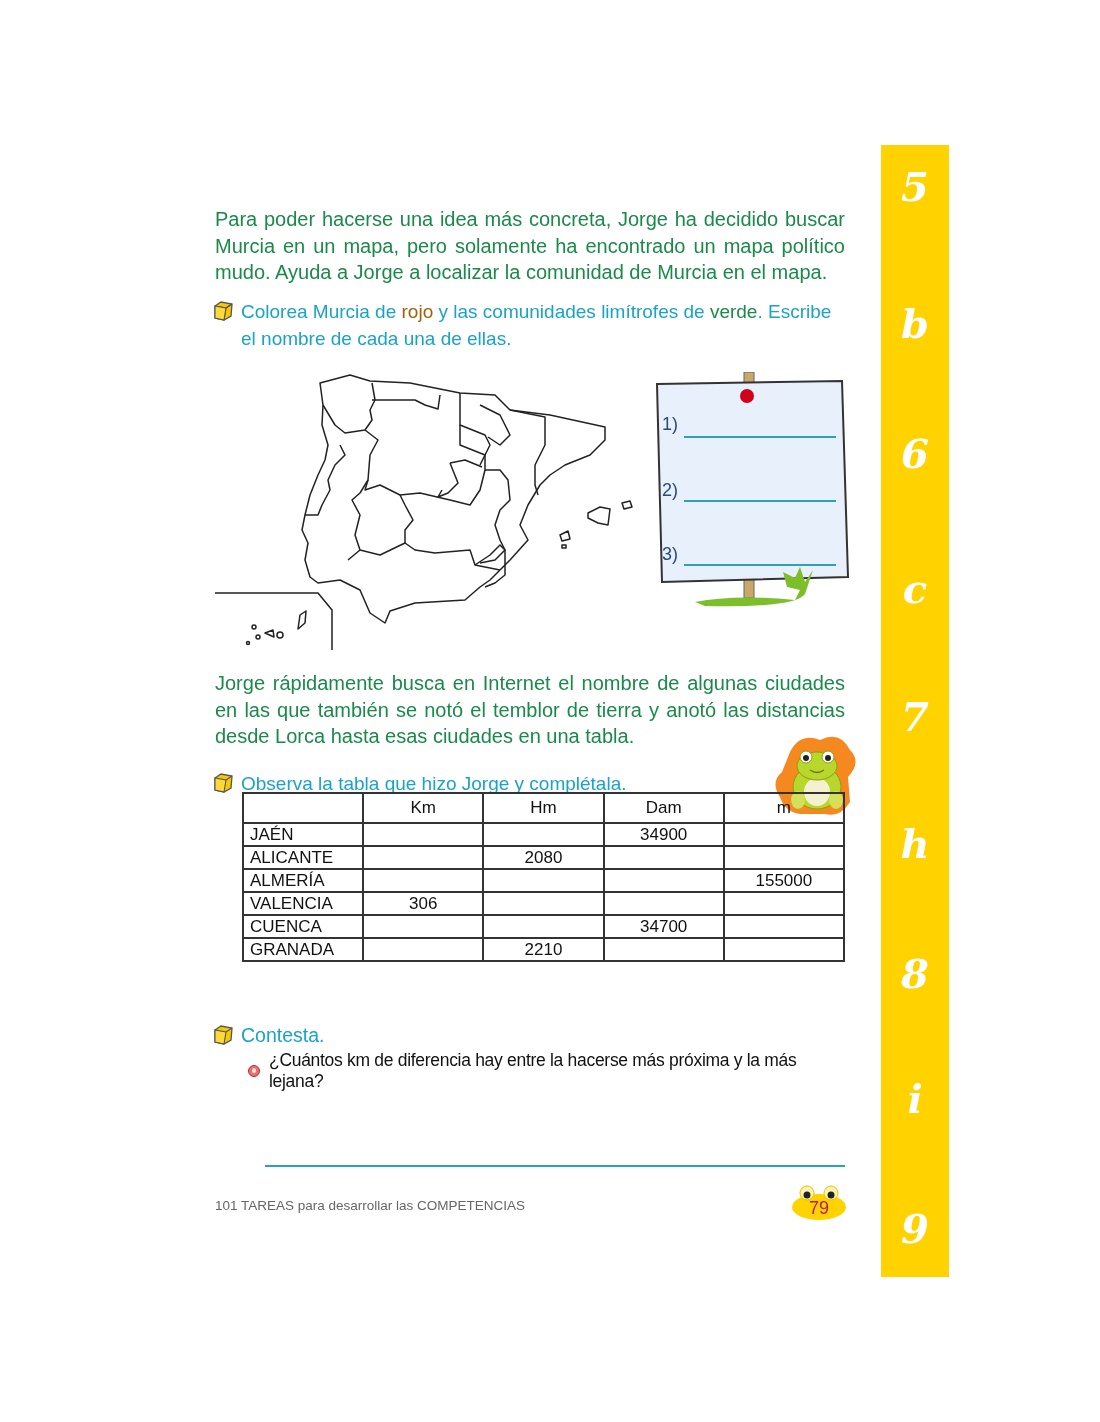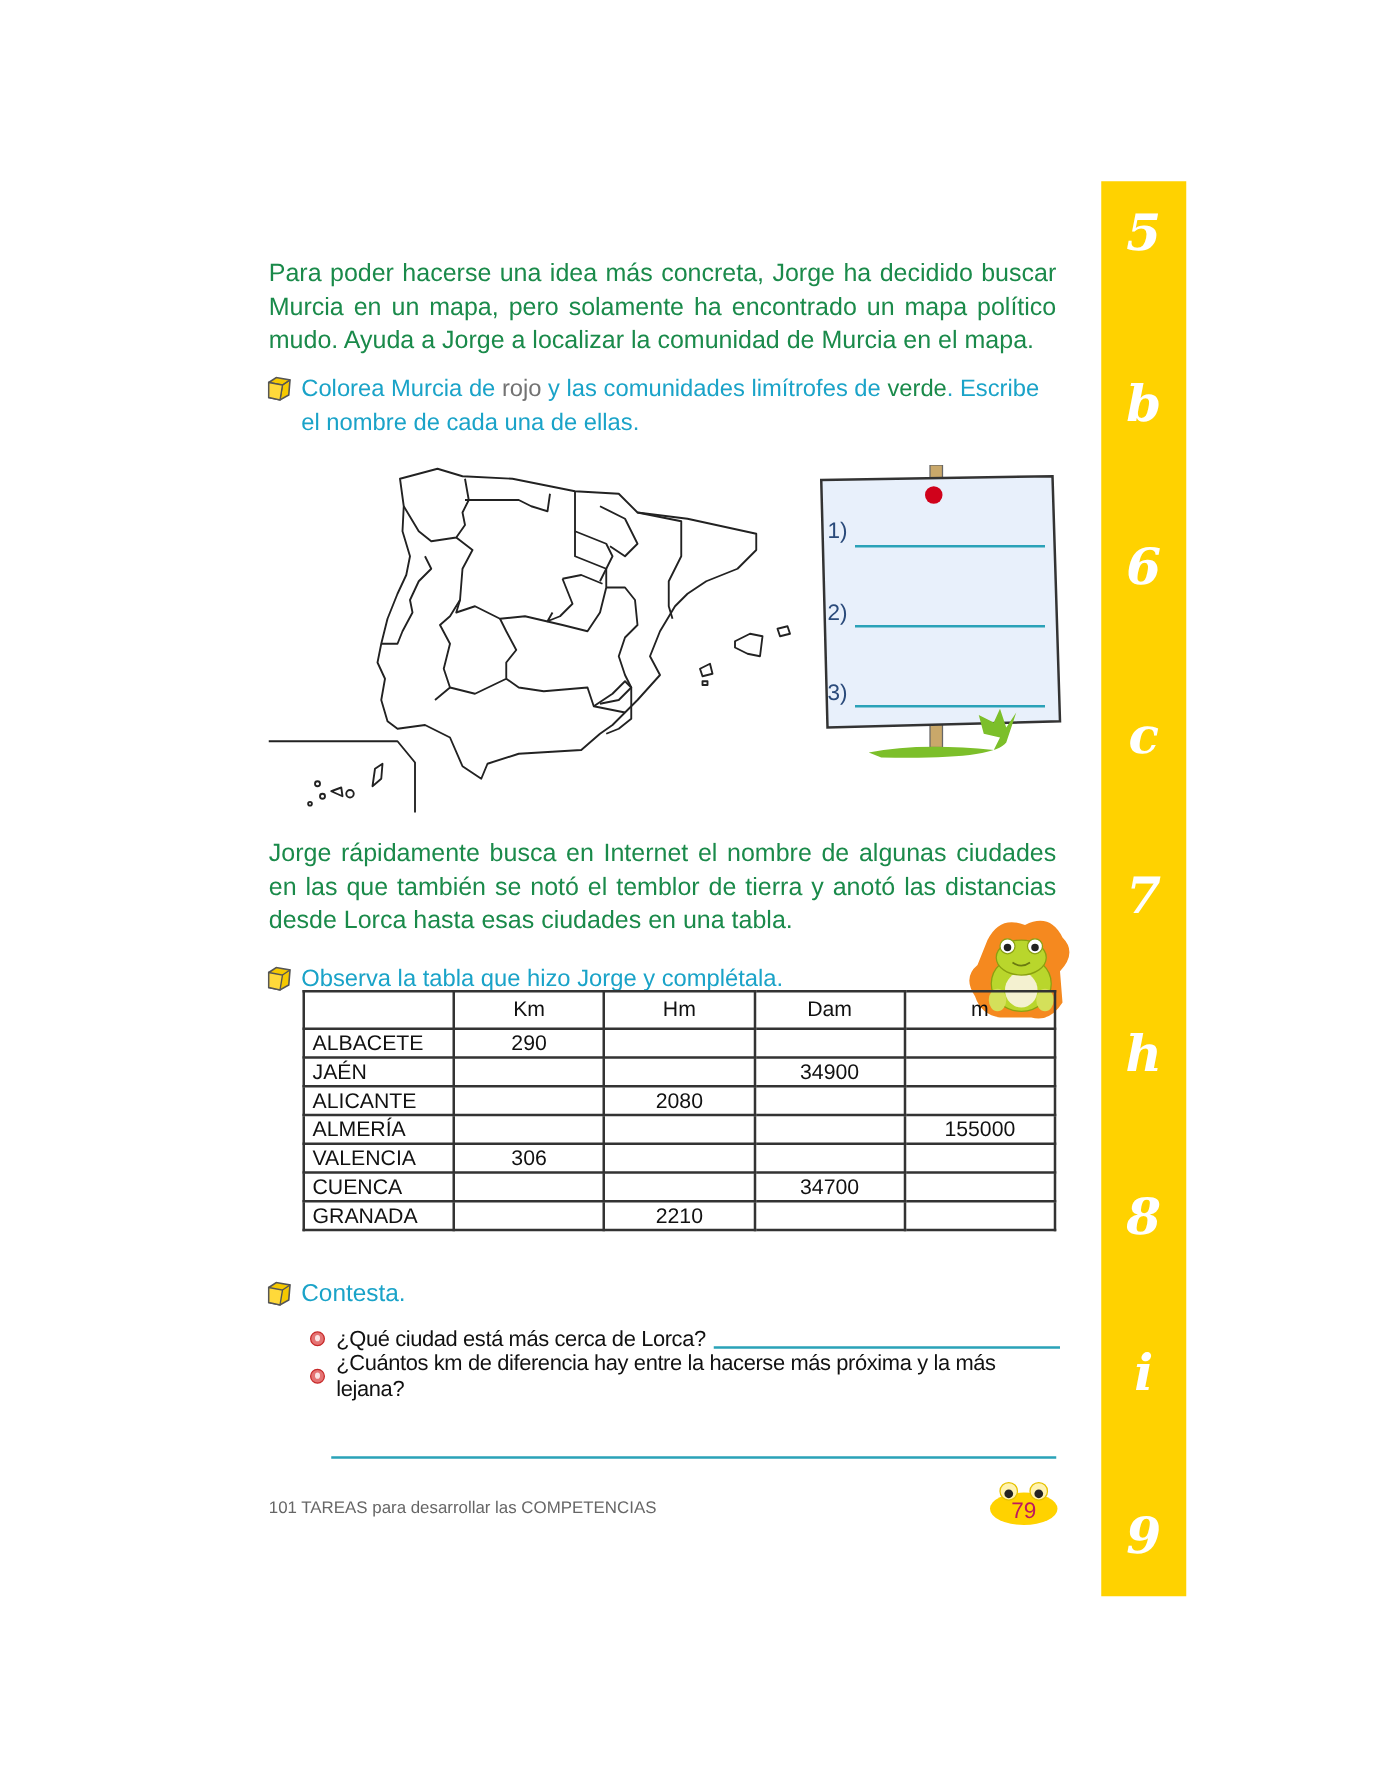--- a/index.html
+++ b/index.html
@@ -10,21 +10,21 @@
 
   .intro {
     position: absolute; left: 215px; top: 206px; width: 630px;
     color: #1a8a4a; font-size: 20px; line-height: 26.5px; text-align: justify;
     text-align-last: left;
   }
 
   .task { position: absolute; left: 212px; display: flex; align-items: flex-start; }
   .task .cube { width: 22px; height: 22px; margin-right: 7px; margin-top: 2px; flex: none; }
   .task .text { color: #1aa3c8; font-size: 19px; line-height: 27px; }
-  .red { color: #737373; }
+  .red { color: #a16207; }
   .green { color: #1a8a4a; }
 
   .task1 { top: 298px; width: 635px; }
   .task2 { top: 770px; }
   .task3 { top: 1022px; }
   .task3 .text { font-size: 19.5px; }
 
   .map { position: absolute; left: 210px; top: 365px; width: 430px; height: 290px; }
 
   .sign { position: absolute; left: 645px; top: 372px; width: 215px; height: 240px; }
@@ -167,27 +167,20 @@
       <tr>
         <th></th>
         <th>Km</th>
         <th>Hm</th>
         <th>Dam</th>
         <th>m</th>
       </tr>
     </thead>
     <tbody>
       <tr>
-        <td class="city">ALBACETE</td>
-        <td class="num">290</td>
-        <td class="num"></td>
-        <td class="num"></td>
-        <td class="num"></td>
-      </tr>
-      <tr>
         <td class="city">JAÉN</td>
         <td class="num"></td>
         <td class="num"></td>
         <td class="num">34900</td>
         <td class="num"></td>
       </tr>
       <tr>
         <td class="city">ALICANTE</td>
         <td class="num"></td>
         <td class="num">2080</td>
@@ -228,25 +221,20 @@
   <div class="task task3">
     <svg class="cube" viewBox="0 0 22 22">
       <path d="M3 6 L9 2 L20 4 L19 16 L12 20 L3 18 Z" fill="#f5c800" stroke="#555" stroke-width="1.3"></path>
       <path d="M3 6 L14 8 L12 20 L3 18 Z" fill="#ffd93a"></path>
       <path d="M3 6 L14 8 L12 20 L3 18 Z M14 8 L20 4" fill="none" stroke="#555" stroke-width="1.1"></path>
     </svg>
     <div class="text">Contesta.</div>
   </div>
 
   <div class="questions">
-    <div class="q">
-      <span class="bullet"></span>
-      <span>¿Qué ciudad está más cerca de Lorca?</span>
-      <span class="answer-line"></span>
-    </div>
     <div class="q">
       <span class="bullet"></span>
       <span>¿Cuántos km de diferencia hay entre la hacerse más próxima y la más lejana?</span>
     </div>
   </div>
   <div class="final-line"></div>
 
   <div class="footer-text">101 TAREAS para desarrollar las COMPETENCIAS</div>
   <svg class="page-num" viewBox="0 0 58 38">
     <ellipse cx="29" cy="24" rx="27" ry="13" fill="#ffd200"></ellipse>

